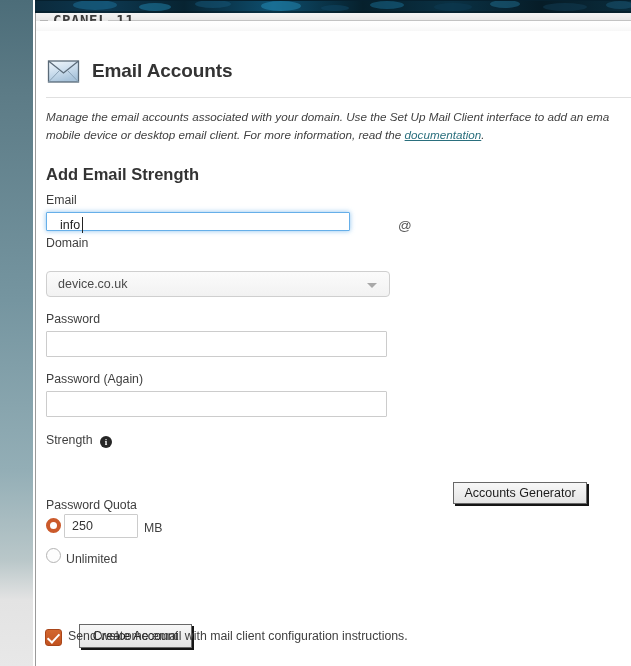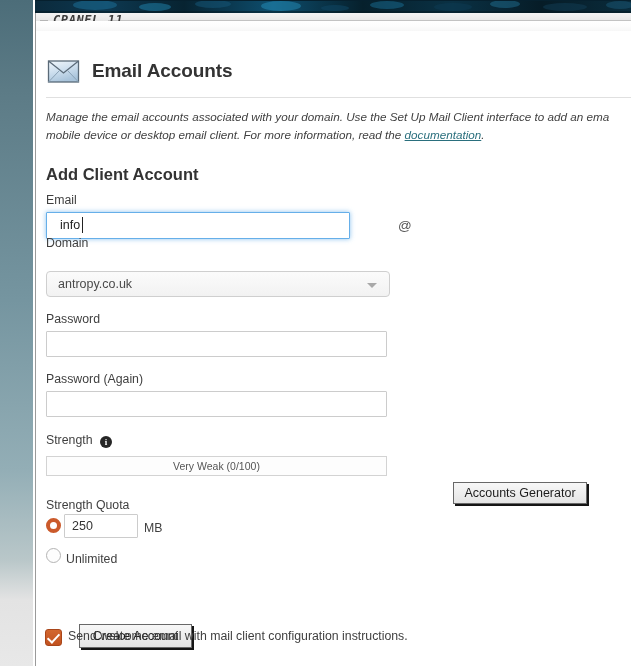--- a/index.html
+++ b/index.html
@@ -62,28 +62,27 @@
   #tab-line-right {
     position: absolute;
     left: 108px; top: 20px;
     width: 523px; height: 1px;
     background: #c3c3c3;
   }
   #cpanel-tab {
     position: absolute;
     left: 50px; top: 12px;
     font-family: "DejaVu Sans Mono", monospace;
-    font-size: 12px;
+    font-size: 14px;
     font-weight: bold;
     letter-spacing: 0.6px;
     color: #3c3c3c;
     background: transparent;
     padding: 0 3px;
     line-height: 16px;
-    font-style: italic;
   }
   #tab-sheen {
     position: absolute;
     left: 36px; top: 21px;
     width: 595px; height: 10px;
     background: linear-gradient(to bottom, #ffffff 0%, #fdfdfd 50%, #f7f7f7 100%);
   }
 
   
   #main {
@@ -163,21 +162,21 @@
     font-size: 12.5px;
     color: #333333;
     padding: 0 7px;
     outline: none;
     border-radius: 1px;
   }
 
   
   #email-input {
     left: 10px; top: 181px;
-    width: 304px; height: 27px;
+    width: 304px; height: 19px;
     border: 1px solid #66afe9;
     box-shadow: 0 0 5px rgba(102,175,233,0.75);
     color: #222;
     padding-left: 13px;
   }
   #email-caret {
     position: absolute;
     left: 46px; top: 186px;
     width: 1px; height: 16px;
     background: #222222;
@@ -391,47 +390,46 @@
   </div>
   <div id="header-rule"></div>
 
   <div id="description">
     <span>Manage the email accounts associated with your domain. Use the Set Up Mail Client interface to add an ema</span>
     <span class="line2">
       <span>mobile device or desktop email client. For more information, read the </span><a id="doc-link">documentation</a><span>.</span>
     </span>
   </div>
 
-  <div id="section-heading">Add Client Account</div>
+  <div id="section-heading">Add Email Strength</div>
 
   <div class="field-label" style="left:10px; top:162px;">Email</div>
   <div class="txt-input" id="email-input" style="line-height:25px;">info</div>
   <div id="email-caret"></div>
   <div id="at-symbol">@</div>
 
   <div class="field-label" style="left:10px; top:205px;">Domain</div>
   <div id="domain-select">
-    <span>antropy.co.uk</span>
+    <span>device.co.uk</span>
     <span id="domain-arrow"></span>
   </div>
 
   <div class="field-label" style="left:10px; top:281px;">Password</div>
   <div class="txt-input" id="password-input"></div>
 
   <div class="field-label" style="left:10px; top:341px;">Password (Again)</div>
   <div class="txt-input" id="password2-input"></div>
 
   <div id="strength-label-wrap">
     <span>Strength</span>
     <span id="info-icon">i</span>
   </div>
-  <div id="strength-meter">Very Weak (0/100)</div>
   <div class="btn" id="password-generator-btn">Accounts Generator</div>
 
-  <div class="field-label" id="quota-label">Strength Quota</div>
+  <div class="field-label" id="quota-label">Password Quota</div>
   <div class="radio" id="radio-quota"></div>
   <div class="txt-input" id="quota-value-input" style="line-height:22px;">250</div>
   <div class="field-label" id="mb-label">MB</div>
   <div class="radio" id="radio-unlimited"></div>
   <div class="field-label" id="unlimited-label">Unlimited</div>
 
   <div class="btn" id="create-account-btn">Create Account</div>
 
   <div id="welcome-checkbox">
     <span id="welcome-check-mark"></span>

